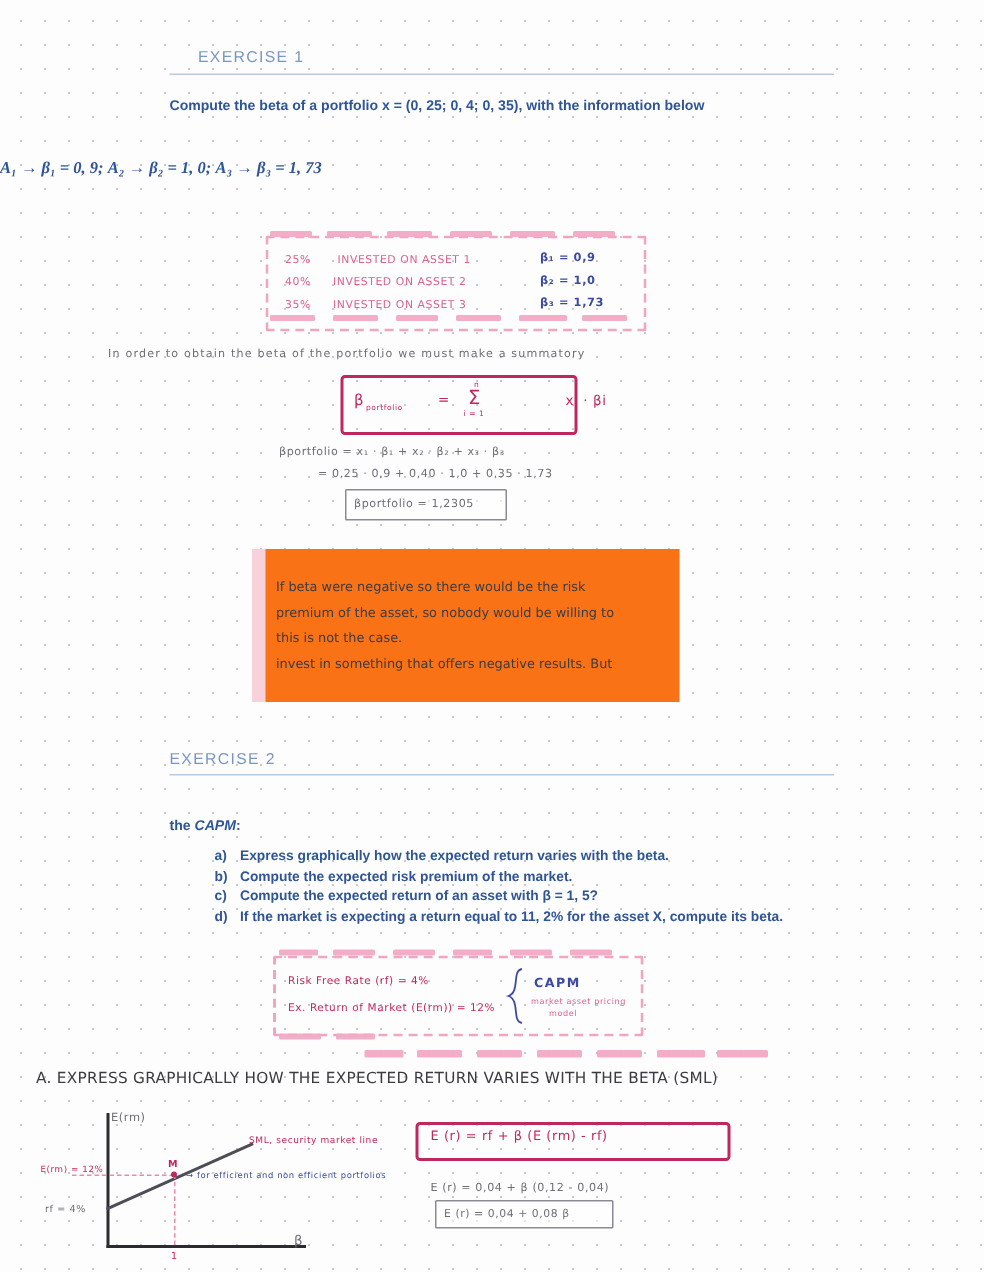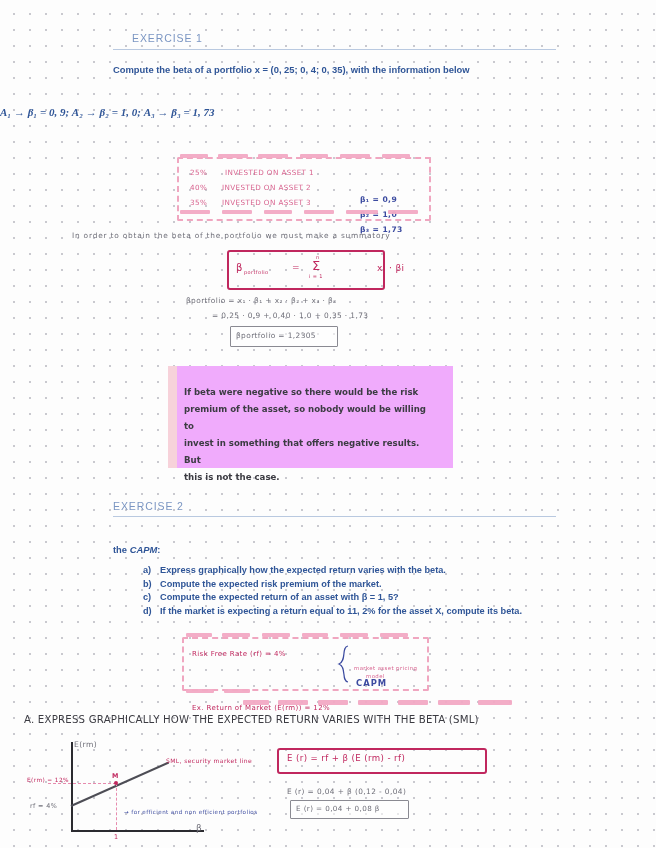--- a/index.html
+++ b/index.html
@@ -49,21 +49,21 @@
 
   
   .hw{
     position:absolute;
     font-family:"DejaVu Sans",sans-serif;
     letter-spacing:.4px;
     white-space:nowrap;
   }
   .hw-pink{color:#d8638f;}
   .hw-mag{color:#c0275e;}
-  .hw-blue{color:#3c4ba0;margin-top:28px;}
+  .hw-blue{color:#3c4ba0;}
   .hw-grey{color:#6e6e78;}
 
   
   .dash-box{
     position:absolute;
     border:2.2px dashed #f0a6c0;
     border-radius:2px;
   }
   .solid-box{
     position:absolute;
@@ -71,28 +71,27 @@
     border-radius:3px;
   }
   .grey-box{
     position:absolute;
     border:1.4px solid #8a8a92;
     border-radius:1px;
     background:rgba(255,255,255,.55);
   }
   .note-box{
     position:absolute;
-    background:#f0abfc;
+    background:#f97316;
     color:#3b3b42;
     font-family:"DejaVu Sans",sans-serif;
     font-size:8.6px;
     line-height:17px;
     padding:18px 16px 14px 16px;
     box-sizing:border-box;
-    font-weight:bold;
   }
   .note-box .edge{
     position:absolute;left:0;top:0;bottom:0;width:9px;background:#f7d2da;
   }
   .sec-head{
     position:absolute;
     color:#3b3b42;
     font-family:"DejaVu Sans",sans-serif;
     font-size:10.2px;
     letter-spacing:.2px;
@@ -164,22 +163,22 @@
   <div class="hw hw-grey" style="left:186px;top:296px;font-size:7.4px;">βportfolio  =   x₁ · β₁  + x₂ · β₂  + x₃ · β₃</div>
   <div class="hw hw-grey" style="left:212px;top:311px;font-size:7.4px;">=   0,25 · 0,9  +  0,40 · 1,0  +  0,35 · 1,73</div>
 
   <div class="grey-box" style="left:230px;top:326px;width:106px;height:19px;"></div>
   <div class="hw hw-grey" style="left:236px;top:331px;font-size:7.4px;">βportfolio  =   1,2305</div>
 
   <div class="note-box" style="left:168px;top:366px;width:285px;height:102px;">
     <div class="edge"></div>
     <div>If beta were negative so there would be the risk</div>
     <div>premium of the asset, so nobody would be willing to</div>
+    <div>this is not the case.</div>
     <div>invest in something that offers negative results. But</div>
-    <div>this is not the case.</div>
   </div>
 
   <div class="ex-head" style="left:113px;top:500px;">EXERCISE 2</div>
   <div class="ex-rule" style="left:113px;top:516px;width:443px;"></div>
 
   <div class="q-text" style="left:113px;top:542px;width:450px;">
     <span>the </span><em>CAPM</em><span>:</span>
   </div>
 
   <div class="q-list" style="left:143px;top:564px;width:420px;">
@@ -196,21 +195,21 @@
       <span class="tx">Compute the expected return of an asset with β = 1, 5?</span>
     </div>
     <div class="li">
       <span class="mk">d)</span>
       <span class="tx">If the market is expecting a return equal to 11, 2% for the asset X, compute its beta.</span>
     </div>
   </div>
 
   <div class="dash-box" style="left:182px;top:637px;width:243px;height:50px;"></div>
   <div class="hw hw-mag" style="left:192px;top:650px;font-size:7px;">Risk Free Rate (rf) = 4%</div>
-  <div class="hw hw-mag" style="left:192px;top:704px;font-size:7px;">Ex. Return of Market (E(rm)) = 12%</div>
+  <div class="hw hw-mag" style="left:192px;top:668px;font-size:7px;">Ex. Return of Market (E(rm)) = 12%</div>
 
   <svg style="position:absolute;left:337px;top:645px;width:14px;height:38px;">
     <path d="M11 1 C4 2, 10 16, 2 19 C10 22, 4 36, 11 37" fill="none" stroke="#3c4ba0" stroke-width="1.2"></path>
   </svg>
   <div class="hw hw-blue" style="left:356px;top:650px;font-size:8.4px;font-weight:bold;letter-spacing:1px;">CAPM</div>
   <div class="hw hw-pink" style="left:354px;top:665px;font-size:5.4px;">market asset pricing</div>
   <div class="hw hw-pink" style="left:366px;top:673px;font-size:5.4px;">model</div>
 
   <div class="hl" style="left:186px;top:633px;width:26px;height:4px;"></div>
   <div class="hl" style="left:222px;top:633px;width:28px;height:4px;"></div>

